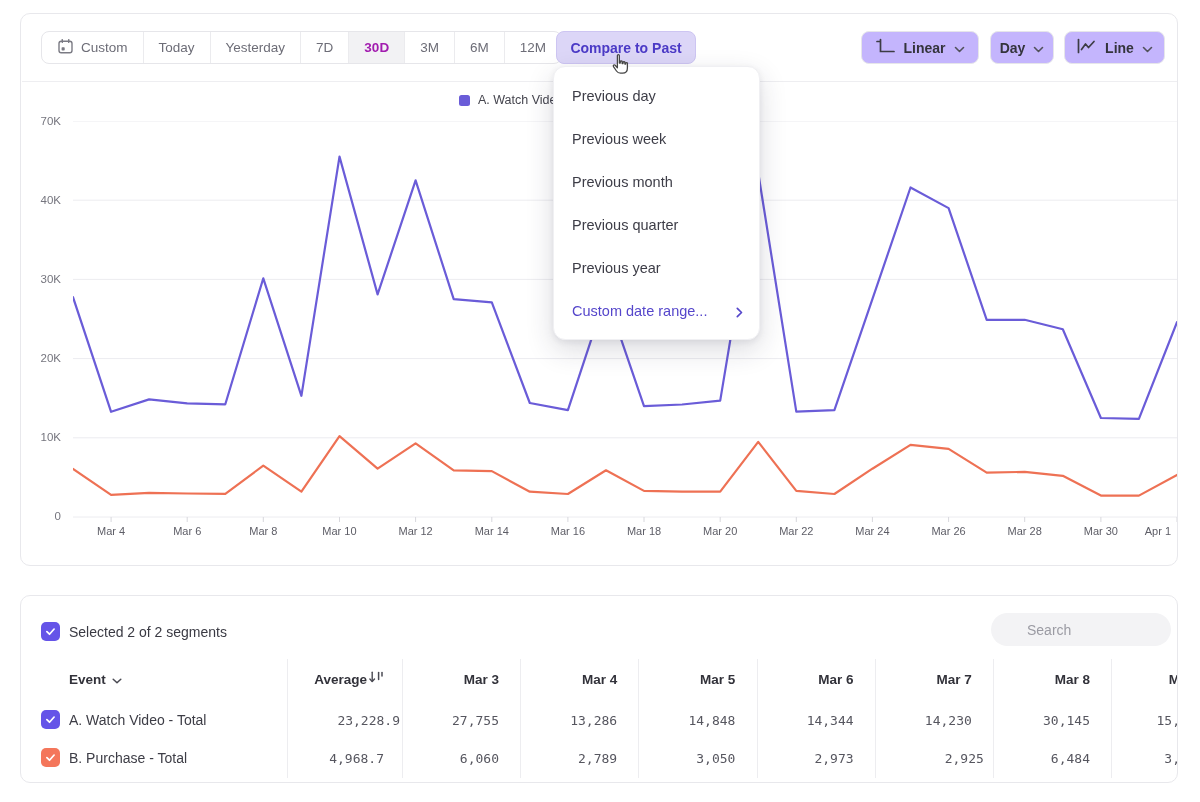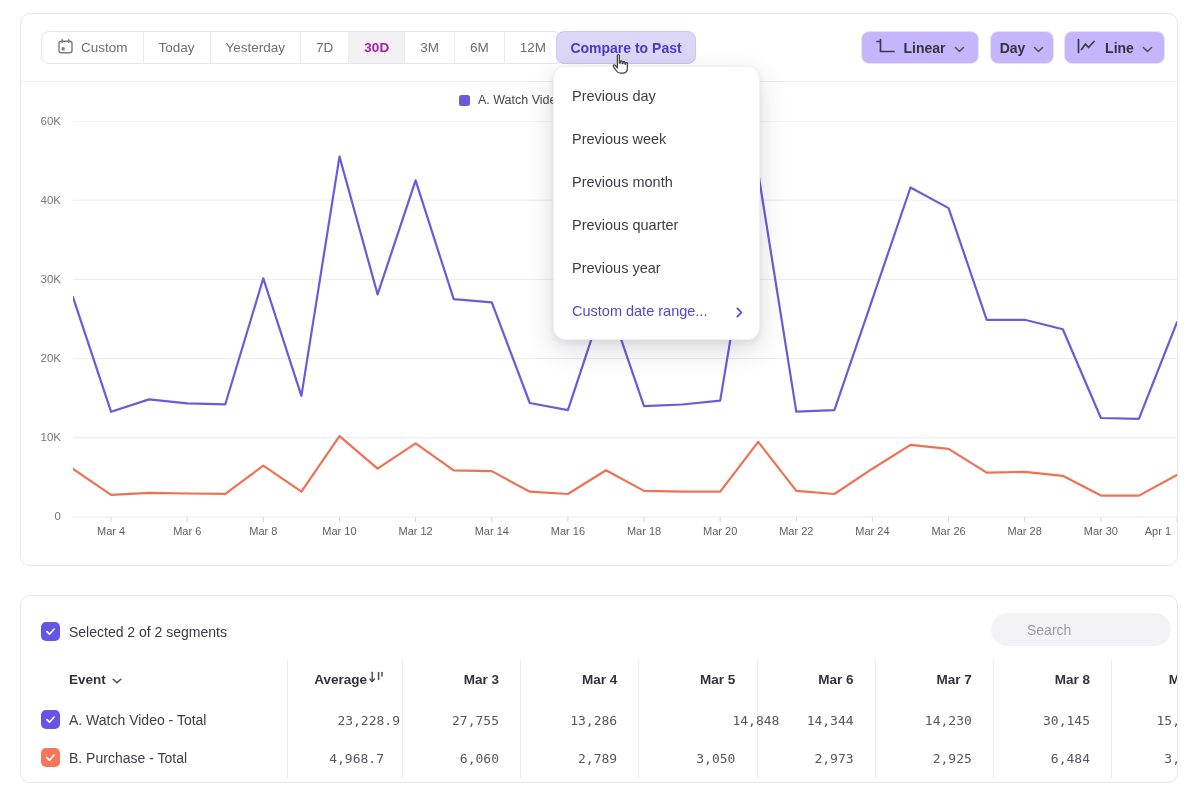--- a/index.html
+++ b/index.html
@@ -130,21 +130,21 @@
         <span class="legend-item">
           <span class="swatch" style="background: rgb(106, 92, 216);"></span>
           <span>A. Watch Video - Total</span>
         </span>
         <span class="legend-item">
           <span class="swatch" style="background: rgb(238, 113, 84);"></span>
           <span>B. Purchase - Total</span>
         </span>
       </div>
     <div id="y-axis">
-        <div class="ylab" style="top: 99px;">60K</div>
+        <div class="ylab" style="top: 99px;">70K</div>
         <div class="ylab" style="top: 178px;">40K</div>
         <div class="ylab" style="top: 257px;">30K</div>
         <div class="ylab" style="top: 336px;">20K</div>
         <div class="ylab" style="top: 415px;">10K</div>
         <div class="ylab" style="top: 494px;">0</div>
       </div>
     <svg id="plot" width="1104" height="403" viewBox="0 0 1104 403">
         <line x1="0" x2="1104" y1="396.0" y2="396.0" stroke="#ececf0" stroke-width="1"></line>
         <line x1="0" x2="1104" y1="316.8" y2="316.8" stroke="#ececf0" stroke-width="1"></line>
         <line x1="0" x2="1104" y1="237.6" y2="237.6" stroke="#ececf0" stroke-width="1"></line>
@@ -254,34 +254,34 @@
         <div class="th" style="text-align: right; left: 1090px; width: 69px;">M</div>
         <div class="checkbox" style="left: 20px; top: 114px; background: rgb(101, 84, 232);">
           <svg width="13" height="13" viewBox="0 0 18 18">
             <path d="M4 9.3 L7.6 12.8 L14 5.6" stroke="#fff" stroke-width="2.4" fill="none" stroke-linecap="round" stroke-linejoin="round"></path>
           </svg>
         </div>
         <div class="row-label" style="top: 115px;">A. Watch Video - Total</div>
         <div class="td" style="left: 256px; width: 123px; top: 116px;">23,228.9</div>
         <div class="td" style="left: 381px; width: 97px; top: 116px;">27,755</div>
         <div class="td" style="left: 499.2px; width: 97px; top: 116px;">13,286</div>
-        <div class="td" style="left: 617.4px; width: 97px; top: 116px; margin-left: 44px;">14,848</div>
+        <div class="td" style="left: 617.4px; width: 97px; top: 116px;">14,848</div>
         <div class="td" style="left: 735.6px; width: 97px; top: 116px;">14,344</div>
         <div class="td" style="left: 853.8px; width: 97px; top: 116px;">14,230</div>
         <div class="td" style="left: 972px; width: 97px; top: 116px;">30,145</div>
         <div class="td" style="left: 1090px; width: 69px; top: 116px;">15,</div>
         <div class="checkbox" style="left: 20px; top: 152px; background: rgb(244, 118, 91);">
           <svg width="13" height="13" viewBox="0 0 18 18">
             <path d="M4 9.3 L7.6 12.8 L14 5.6" stroke="#fff" stroke-width="2.4" fill="none" stroke-linecap="round" stroke-linejoin="round"></path>
           </svg>
         </div>
         <div class="row-label" style="top: 153px;">B. Purchase - Total</div>
         <div class="td" style="left: 240px; width: 123px; top: 154px;">4,968.7</div>
         <div class="td" style="left: 381px; width: 97px; top: 154px;">6,060</div>
         <div class="td" style="left: 499.2px; width: 97px; top: 154px;">2,789</div>
         <div class="td" style="left: 617.4px; width: 97px; top: 154px;">3,050</div>
         <div class="td" style="left: 735.6px; width: 97px; top: 154px;">2,973</div>
-        <div class="td" style="left: 853.8px; width: 97px; top: 154px;">2,925</div>
+        <div class="td" style="left: 853.8px; width: 97px; top: 154px; padding-left: 12px;">2,925</div>
         <div class="td" style="left: 972px; width: 97px; top: 154px;">6,484</div>
         <div class="td" style="left: 1090px; width: 69px; top: 154px;">3,</div>
       </div>
   </section>
 </div>
 
 </body></html>

